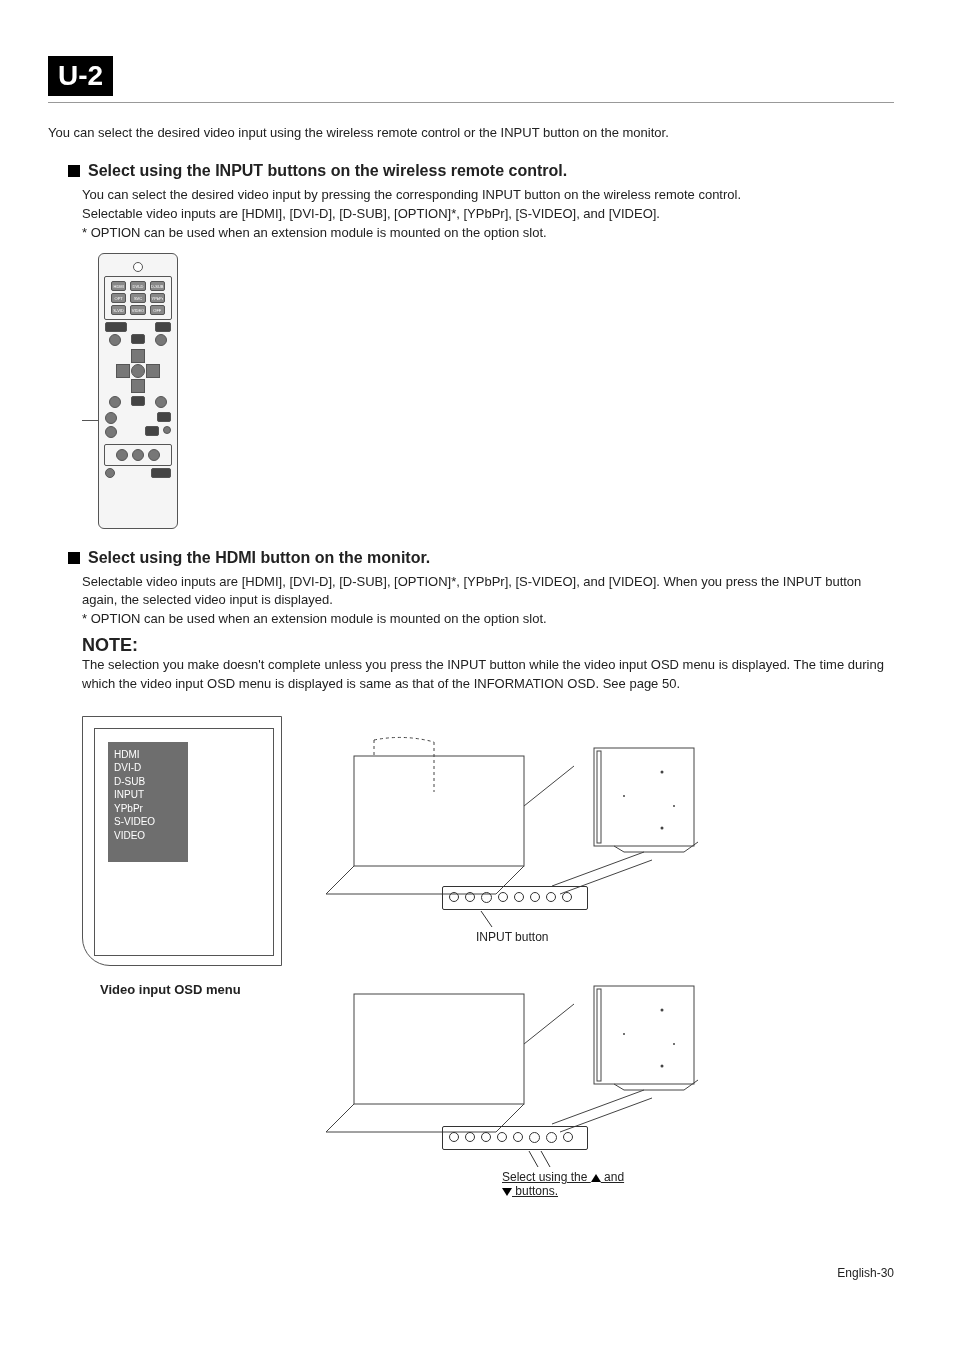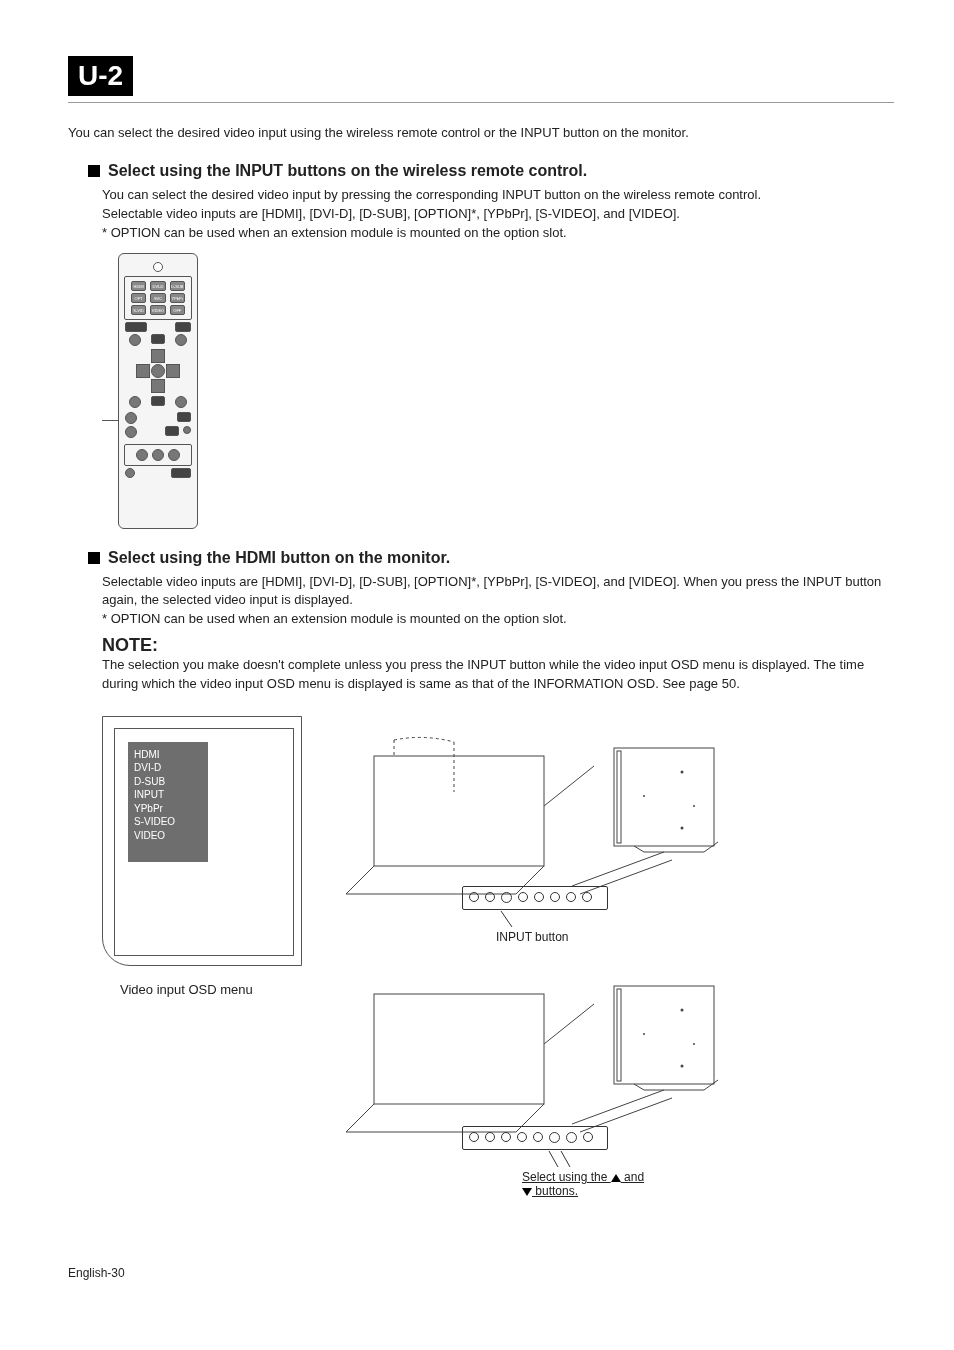--- a/index.html
+++ b/index.html
@@ -1,17 +1,17 @@
 <!DOCTYPE html>
 <html><head>
 <meta charset="utf-8">
 <style>
   * { box-sizing: border-box; margin: 0; padding: 0; }
   html, body { width: 954px; height: 1350px; background: #fff; font-family: Arial, Helvetica, sans-serif; color: #222; }
-  .page { padding: 56px 60px 0 68px; }
+  .page { padding: 56px 60px 0 48px; }
   .title-row { display: flex; align-items: baseline; gap: 18px; border-bottom: 1px solid #999; padding-bottom: 6px; }
   .badge { background: #000; color: #fff; font-weight: 700; font-size: 28px; padding: 4px 10px; }
   .title { font-size: 34px; font-weight: 700; }
   .intro { font-size: 13px; margin: 22px 0 22px 0; }
   .section-head { display: flex; align-items: center; gap: 8px; margin: 8px 0 6px 20px; }
   .bullet { width: 12px; height: 12px; background: #000; display: inline-block; }
   .section-title { font-size: 16px; font-weight: 700; }
   .body-text { font-size: 13px; line-height: 1.45; margin-left: 34px; }
   .note-label { font-weight: 700; font-size: 18px; margin: 6px 0 0 34px; }
 
@@ -28,35 +28,35 @@
   .r-nav .c { border:1px solid #555; background:#777; }
   .r-nav .mid { border-radius:50%; }
   .arrow-line { width:18px; height:1px; background:#555; align-self:center; }
   .point-row { display:flex; align-items:center; margin-top:60px; margin-right:-2px;}
 
   
   .figure-area { position: relative; height: 540px; margin: 12px 0 0 34px; }
   .osd-panel { position:absolute; left:0; top:10px; width:200px; height:250px; border:1px solid #555; border-radius: 0 0 0 28px / 0 0 0 28px; }
   .osd-inner { position:absolute; left:12px; top:22px; width:180px; height:228px; border:1px solid #555; }
   .osd-dark { position:absolute; left:26px; top:36px; width:80px; height:120px; background:#6e6e6e; color:#fff; font-size:10px; padding:6px 6px; line-height:1.35; }
-  .osd-caption { position:absolute; left:18px; top:276px; font-size:13px; }
+  .osd-caption { position:absolute; left:18px; top:276px; font-size:13px;font-weight:bold; }
 
   .monitor1 { position:absolute; left:232px; top:30px; }
   .monitor2 { position:absolute; left:232px; top:268px; }
   .panel-box { position:absolute; left:360px; top:180px; width:146px; height:24px; border:1.2px solid #333; display:flex; align-items:center; justify-content:space-between; padding:0 6px; border-radius:2px; }
   .panel-box2 { top:420px; }
   .dots { display:flex; gap:6px; }
   .dot { width:10px; height:10px; border:1.2px solid #333; border-radius:50%; }
   .dot.big { width:11px; height:11px; border-width:1.5px; }
   .panel-label { position:absolute; font-size:12px; }
 
   .up-tri { display:inline-block; width:0; height:0; border-left:5px solid transparent; border-right:5px solid transparent; border-bottom:8px solid #000; vertical-align:middle; }
   .dn-tri { display:inline-block; width:0; height:0; border-left:5px solid transparent; border-right:5px solid transparent; border-top:8px solid #000; vertical-align:middle; }
 
-  .page-num { text-align:left; font-size:12px; margin-top:20px; }
+  .page-num { text-align:right; font-size:12px; margin-top:20px; }
 </style>
 </head>
 <body>
 
 <div class="page">
   <div class="title-row">
     <span class="badge">U-2</span>
   </div>
 
   <p class="intro">You can select the desired video input using the wireless remote control or the INPUT button on the monitor.</p>

